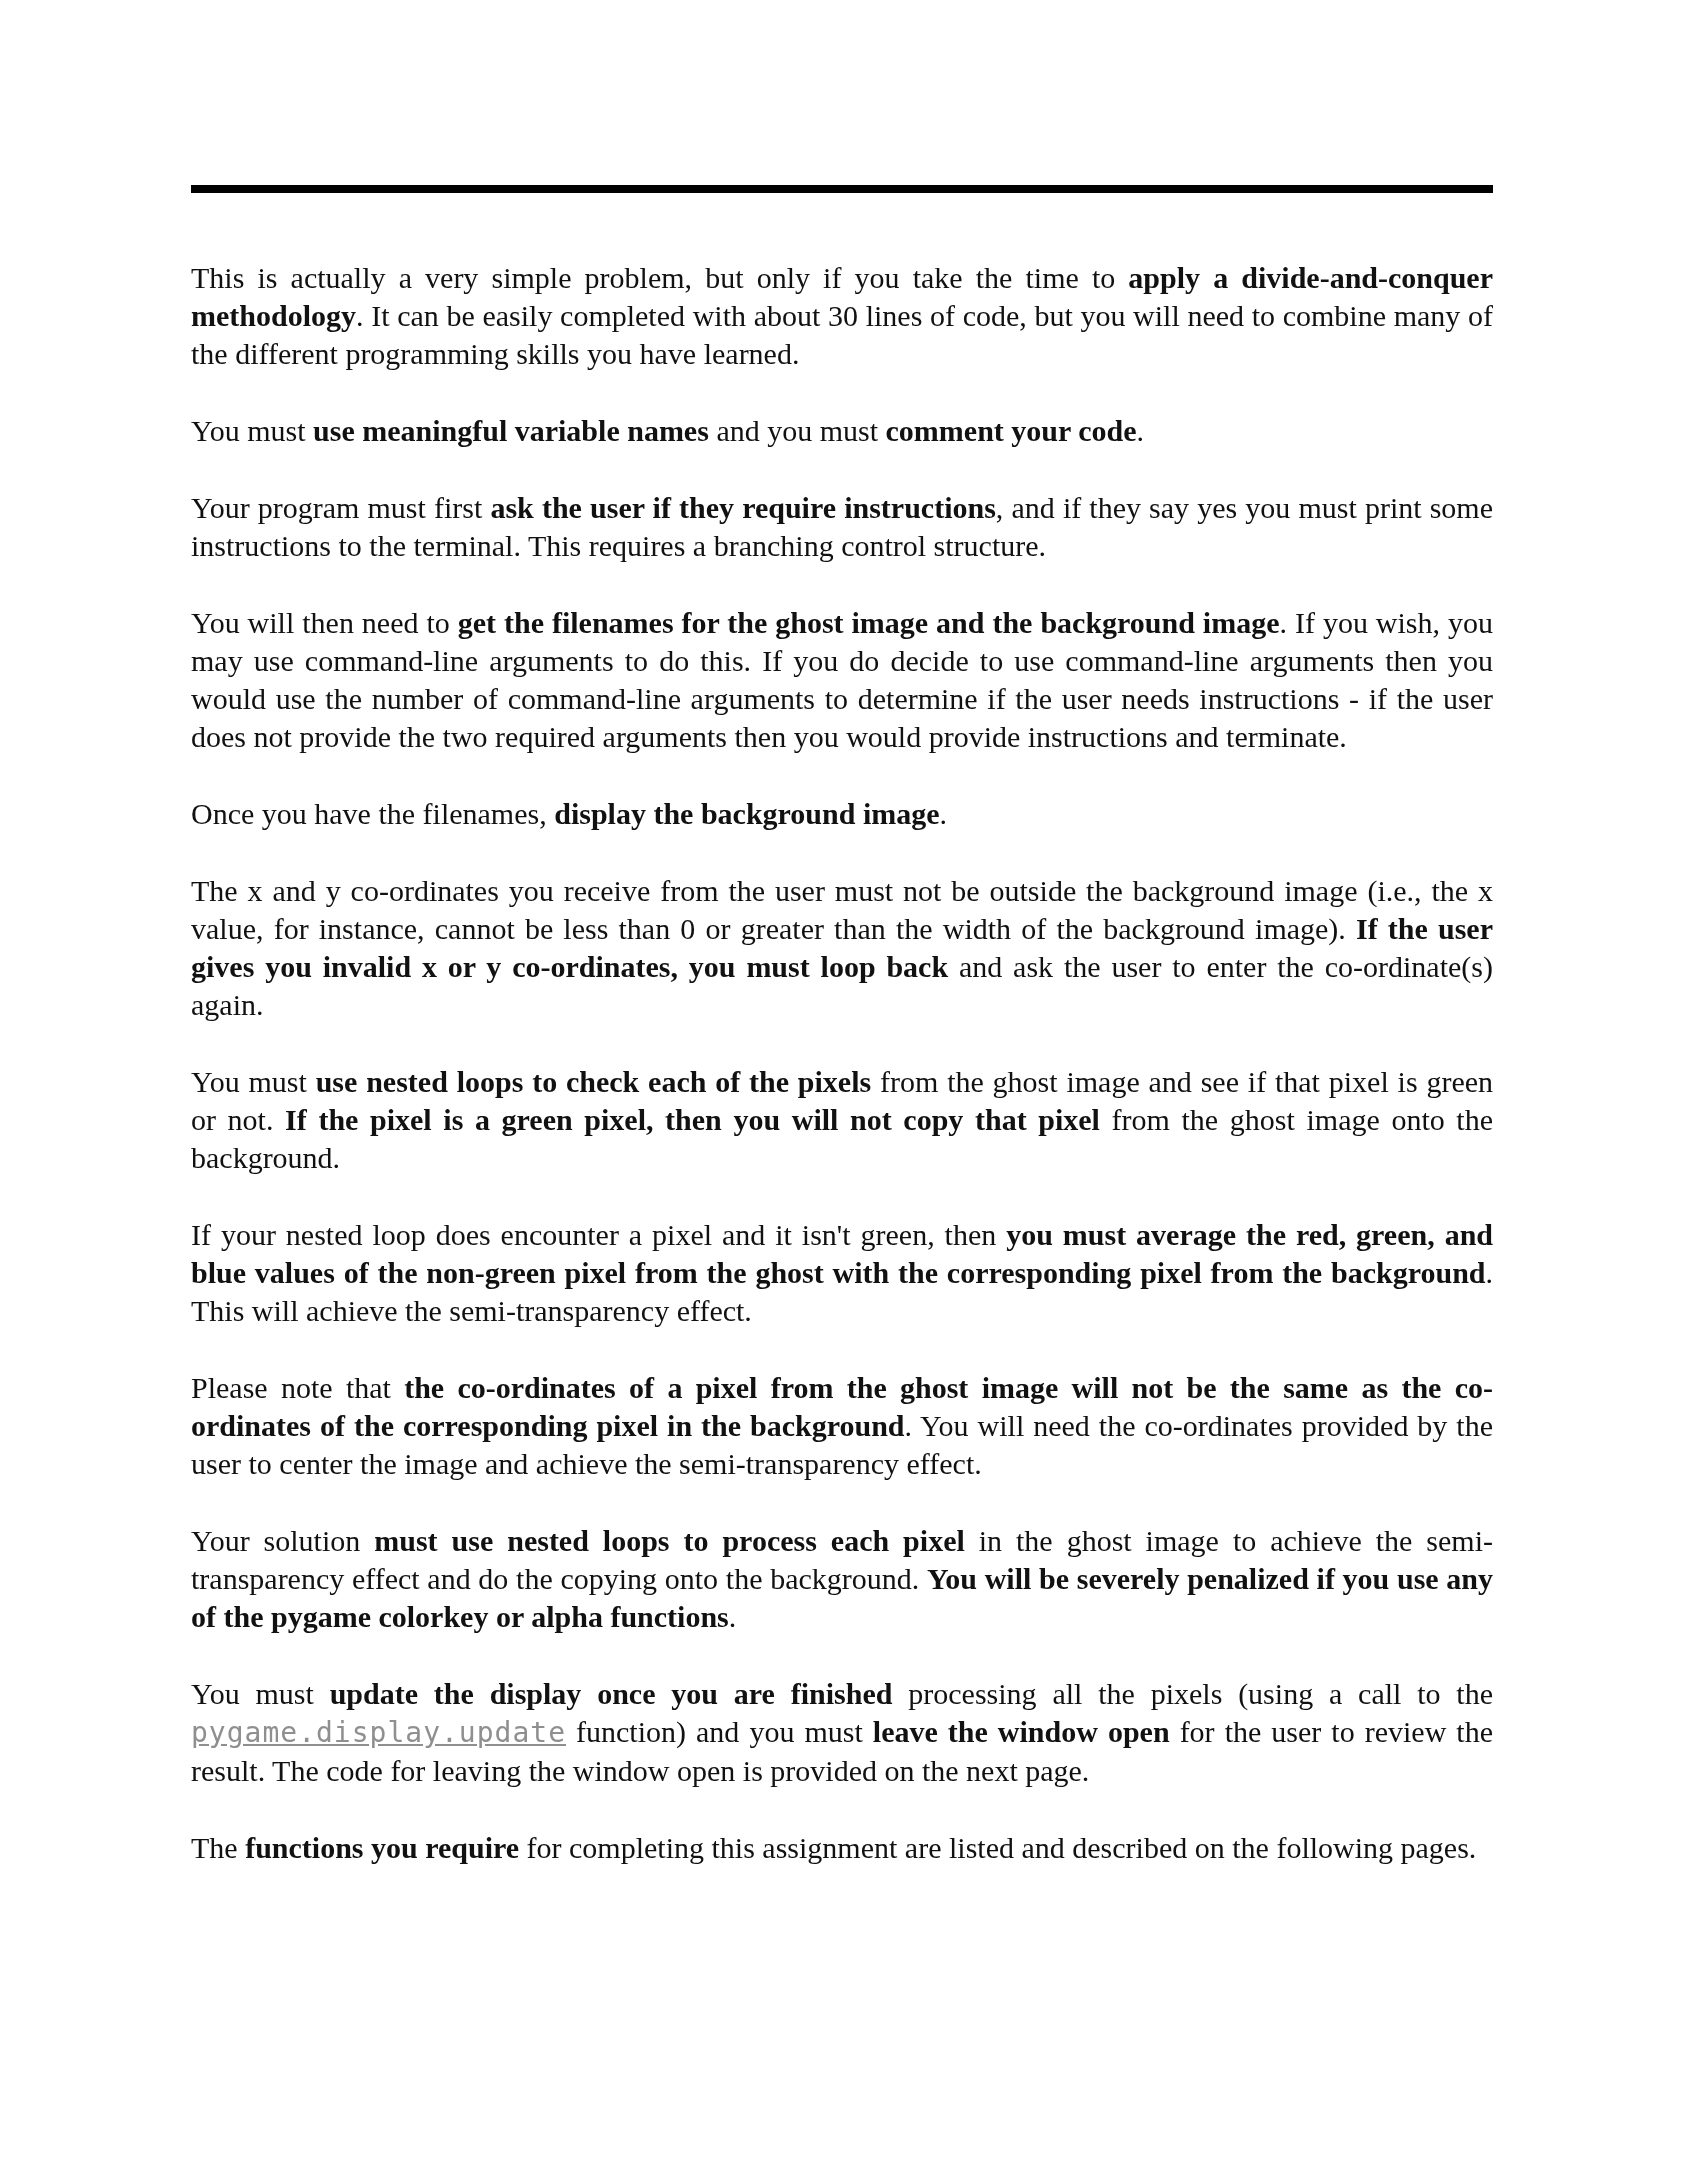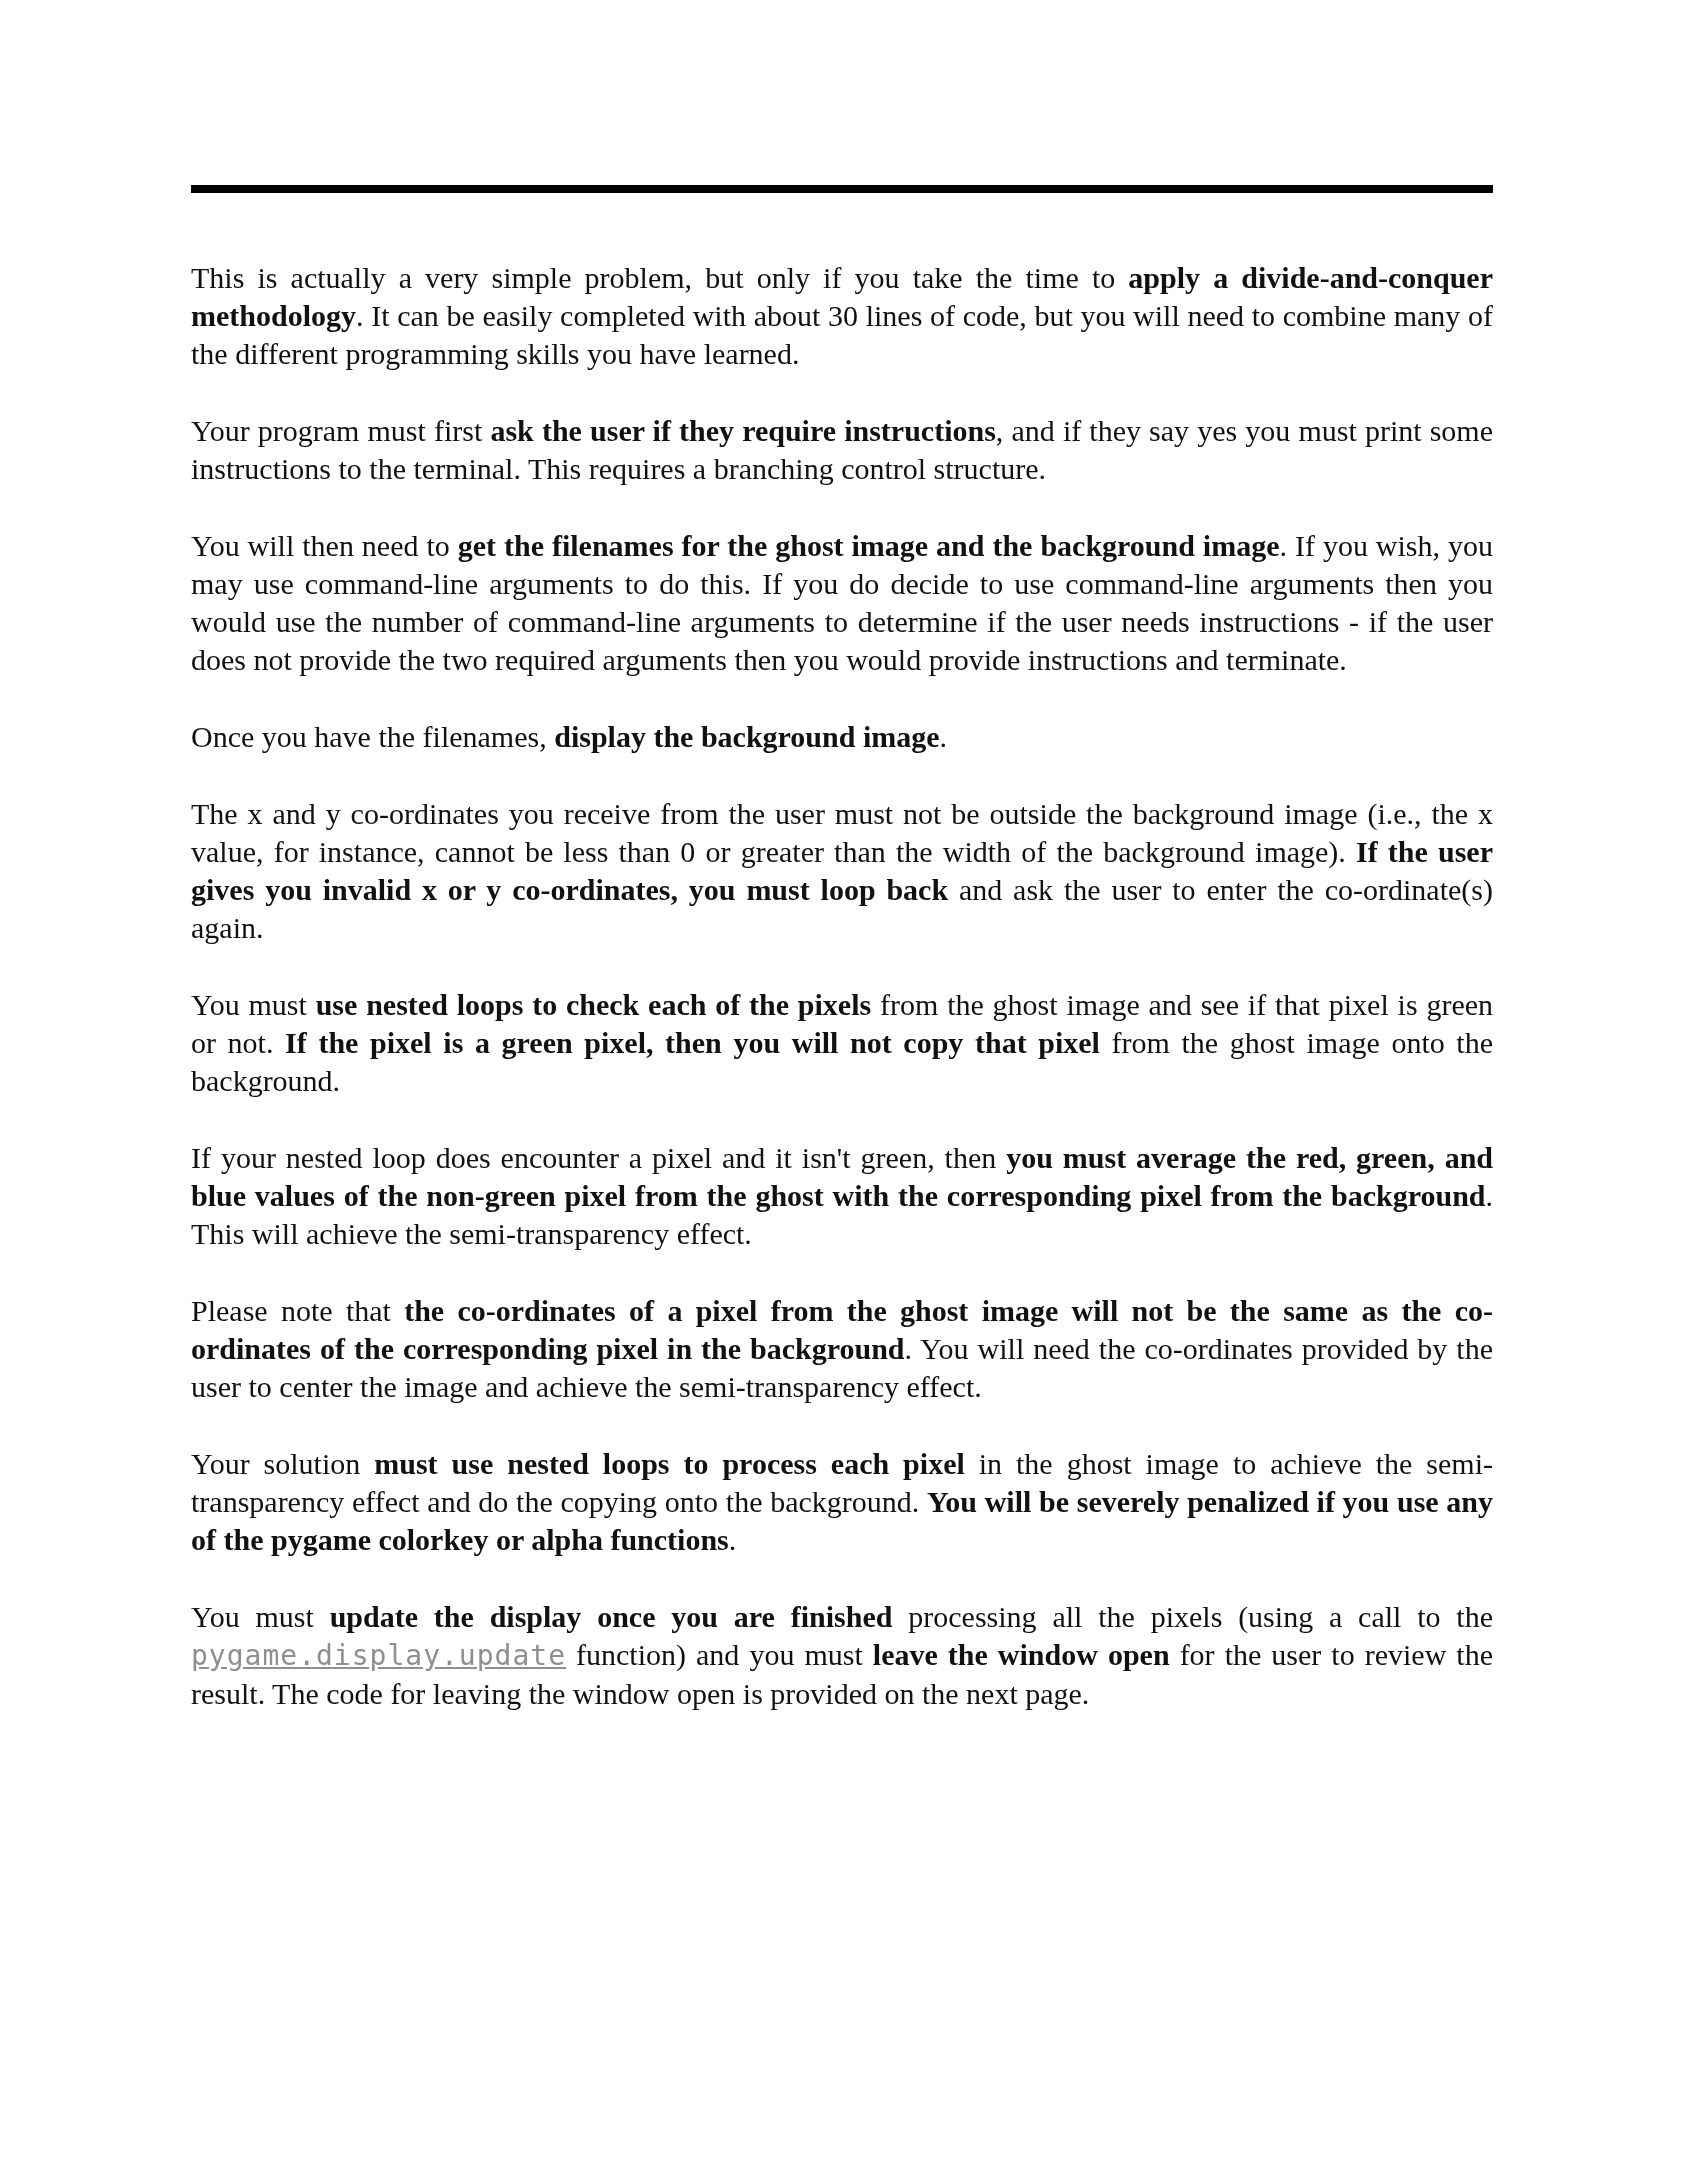--- a/index.html
+++ b/index.html
@@ -48,24 +48,26 @@
     text-decoration: underline;
   }
 </style>
 </head>
 <body>
 
 <div class="page">
   <div class="top-rule"></div>
   <div class="doc-body" id="doc-body">
       <p class="para"><span class="seg-n">This is actually a very simple problem, but only if you take the time to </span><span class="seg-b">apply a divide-and-conquer methodology</span><span class="seg-n">. It can be easily completed with about 30 lines of code, but you will need to combine many of the different programming skills you have learned.</span></p>
+      <p class="para"><span class="seg-n">You must </span><span class="seg-b">use meaningful variable names</span><span class="seg-n"> and you must </span><span class="seg-b">comment your code</span><span class="seg-n">.</span></p>
       <p class="para"><span class="seg-n">Your program must first </span><span class="seg-b">ask the user if they require instructions</span><span class="seg-n">, and if they say yes you must print some instructions to the terminal. This requires a branching control structure.</span></p>
       <p class="para"><span class="seg-n">You will then need to </span><span class="seg-b">get the filenames for the ghost image and the background image</span><span class="seg-n">. If you wish, you may use command-line arguments to do this. If you do decide to use command-line arguments then you would use the number of command-line arguments to determine if the user needs instructions - if the user does not provide the two required arguments then you would provide instructions and terminate.</span></p>
       <p class="para"><span class="seg-n">Once you have the filenames, </span><span class="seg-b">display the background image</span><span class="seg-n">.</span></p>
       <p class="para"><span class="seg-n">The x and y co-ordinates you receive from the user must not be outside the background image (i.e., the x value, for instance, cannot be less than 0 or greater than the width of the background image). </span><span class="seg-b">If the user gives you invalid x or y co-ordinates, you must loop back</span><span class="seg-n"> and ask the user to enter the co-ordinate(s) again.</span></p>
       <p class="para"><span class="seg-n">You must </span><span class="seg-b">use nested loops to check each of the pixels</span><span class="seg-n"> from the ghost image and see if that pixel is green or not. </span><span class="seg-b">If the pixel is a green pixel, then you will not copy that pixel</span><span class="seg-n"> from the ghost image onto the background.</span></p>
       <p class="para"><span class="seg-n">If your nested loop does encounter a pixel and it isn't green, then </span><span class="seg-b">you must average the red, green, and blue values of the non-green pixel from the ghost with the corresponding pixel from the background</span><span class="seg-n">. This will achieve the semi-transparency effect.</span></p>
       <p class="para"><span class="seg-n">Please note that </span><span class="seg-b">the co-ordinates of a pixel from the ghost image will not be the same as the co-ordinates of the corresponding pixel in the background</span><span class="seg-n">. You will need the co-ordinates provided by the user to center the image and achieve the semi-transparency effect.</span></p>
       <p class="para"><span class="seg-n">Your solution </span><span class="seg-b">must use nested loops to process each pixel</span><span class="seg-n"> in the ghost image to achieve the semi-transparency effect and do the copying onto the background. </span><span class="seg-b">You will be severely penalized if you use any of the pygame colorkey or alpha functions</span><span class="seg-n">.</span></p>
       <p class="para"><span class="seg-n">You must </span><span class="seg-b">update the display once you are finished</span><span class="seg-n"> processing all the pixels (using a call to the </span><span class="seg-c">pygame.display.update</span><span class="seg-n"> function) and you must </span><span class="seg-b">leave the window open</span><span class="seg-n"> for the user to review the result. The code for leaving the window open is provided on the next page.</span></p>
+      <p class="para"><span class="seg-n">The </span><span class="seg-b">functions you require</span><span class="seg-n"> for completing this assignment are listed and described on the following pages.</span></p>
     </div>
 </div>
 
 
 </body></html>

